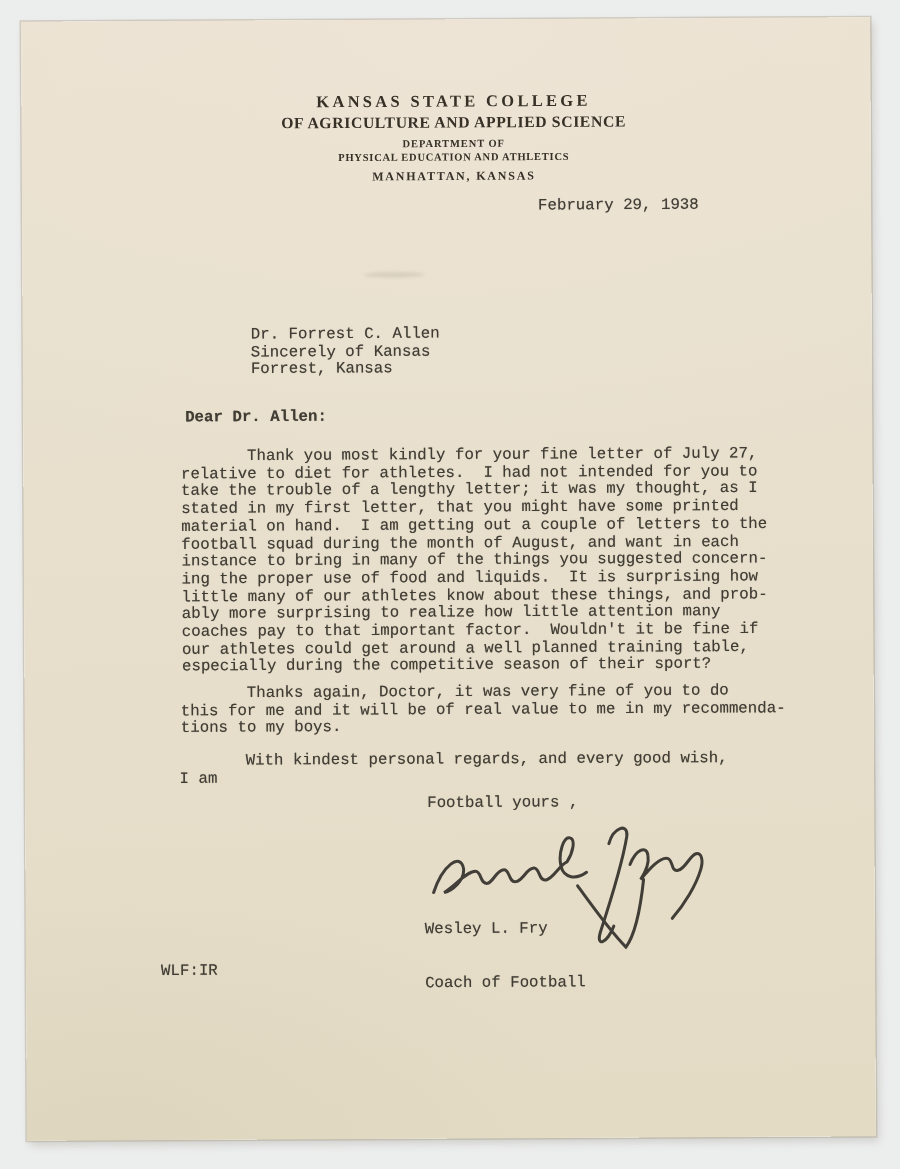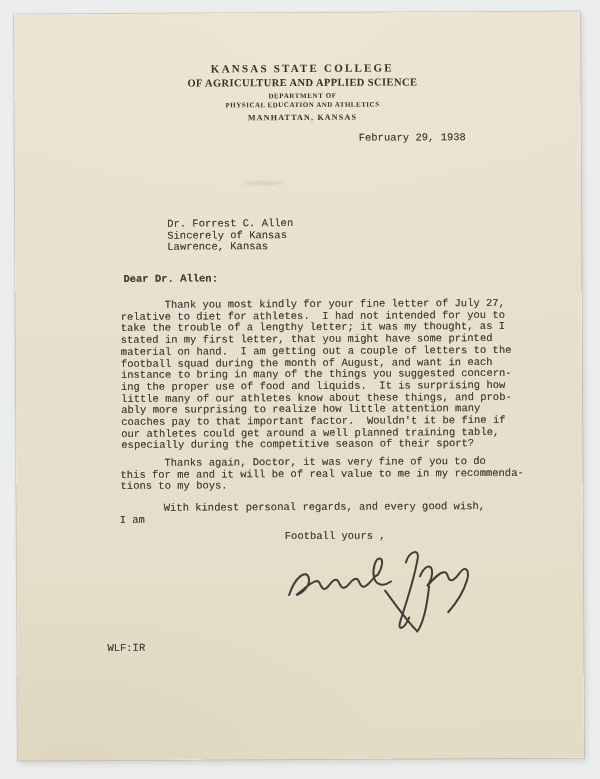--- a/index.html
+++ b/index.html
@@ -60,21 +60,21 @@
     <div class="lh-college2">OF AGRICULTURE AND APPLIED SCIENCE</div>
     <div class="lh-dept1">DEPARTMENT OF</div>
     <div class="lh-dept2">PHYSICAL EDUCATION AND ATHLETICS</div>
     <div class="lh-city">MANHATTAN, KANSAS</div>
   </div>
 
   <div class="blemish"></div>
 
   <div class="tw pos date-line">February 29, 1938</div>
 
-  <div class="tw pos recipient"><div>Dr. Forrest C. Allen</div><div>Sincerely of Kansas</div><div>Lawrence, Kansas</div></div>
+  <div class="tw pos recipient"><div>Dr. Forrest C. Allen</div><div>Sincerely of Kansas</div><div>Forrest, Kansas</div></div>
 
   <div class="tw pos salutation">Dear Dr. Allen:</div>
 
   <div class="tw pos para1"><div>       Thank you most kindly for your fine letter of July 27,</div><div>relative to diet for athletes.  I had not intended for you to</div><div>take the trouble of a lengthy letter; it was my thought, as I</div><div>stated in my first letter, that you might have some printed</div><div>material on hand.  I am getting out a couple of letters to the</div><div>football squad during the month of August, and want in each</div><div>instance to bring in many of the things you suggested concern-</div><div>ing the proper use of food and liquids.  It is surprising how</div><div>little many of our athletes know about these things, and prob-</div><div>ably more surprising to realize how little attention many</div><div>coaches pay to that important factor.  Wouldn't it be fine if</div><div>our athletes could get around a well planned training table,</div><div>especially during the competitive season of their sport?</div></div>
 
   <div class="tw pos para2"><div>       Thanks again, Doctor, it was very fine of you to do</div><div>this for me and it will be of real value to me in my recommenda-</div><div>tions to my boys.</div></div>
 
   <div class="tw pos para3"><div>       With kindest personal regards, and every good wish,</div><div>I am</div></div>
 
   <div class="tw pos closing">Football yours ,</div>
@@ -105,16 +105,20 @@
                C 157 24, 164 21, 165 28
                C 166 34, 162 41, 160 44
                C 166 37, 173 29, 178 30
                C 182 31, 180 39, 185 38
                C 190 37, 193 28, 197 27
                C 201 26, 202 32, 200 38
                C 197 48, 189 61, 181 70"></path>
     </g>
   </svg>
 
+  <div class="tw pos sig-block">
+    <div>Wesley L. Fry</div>
+    <div>Coach of Football</div>
+  </div>
 
   <div class="tw pos typist">WLF:IR</div>
 
 </div>
 
 </body></html>

